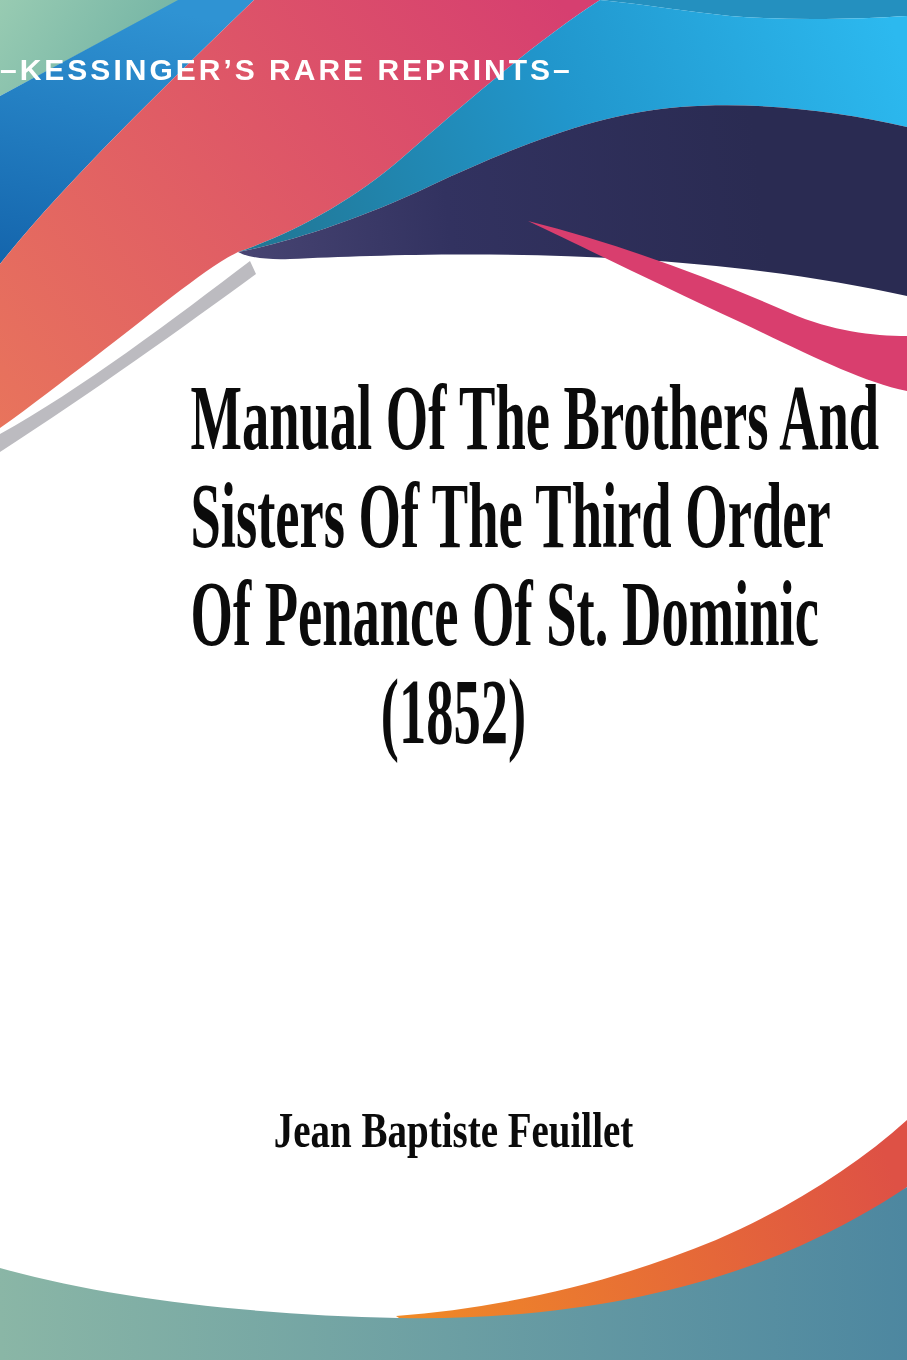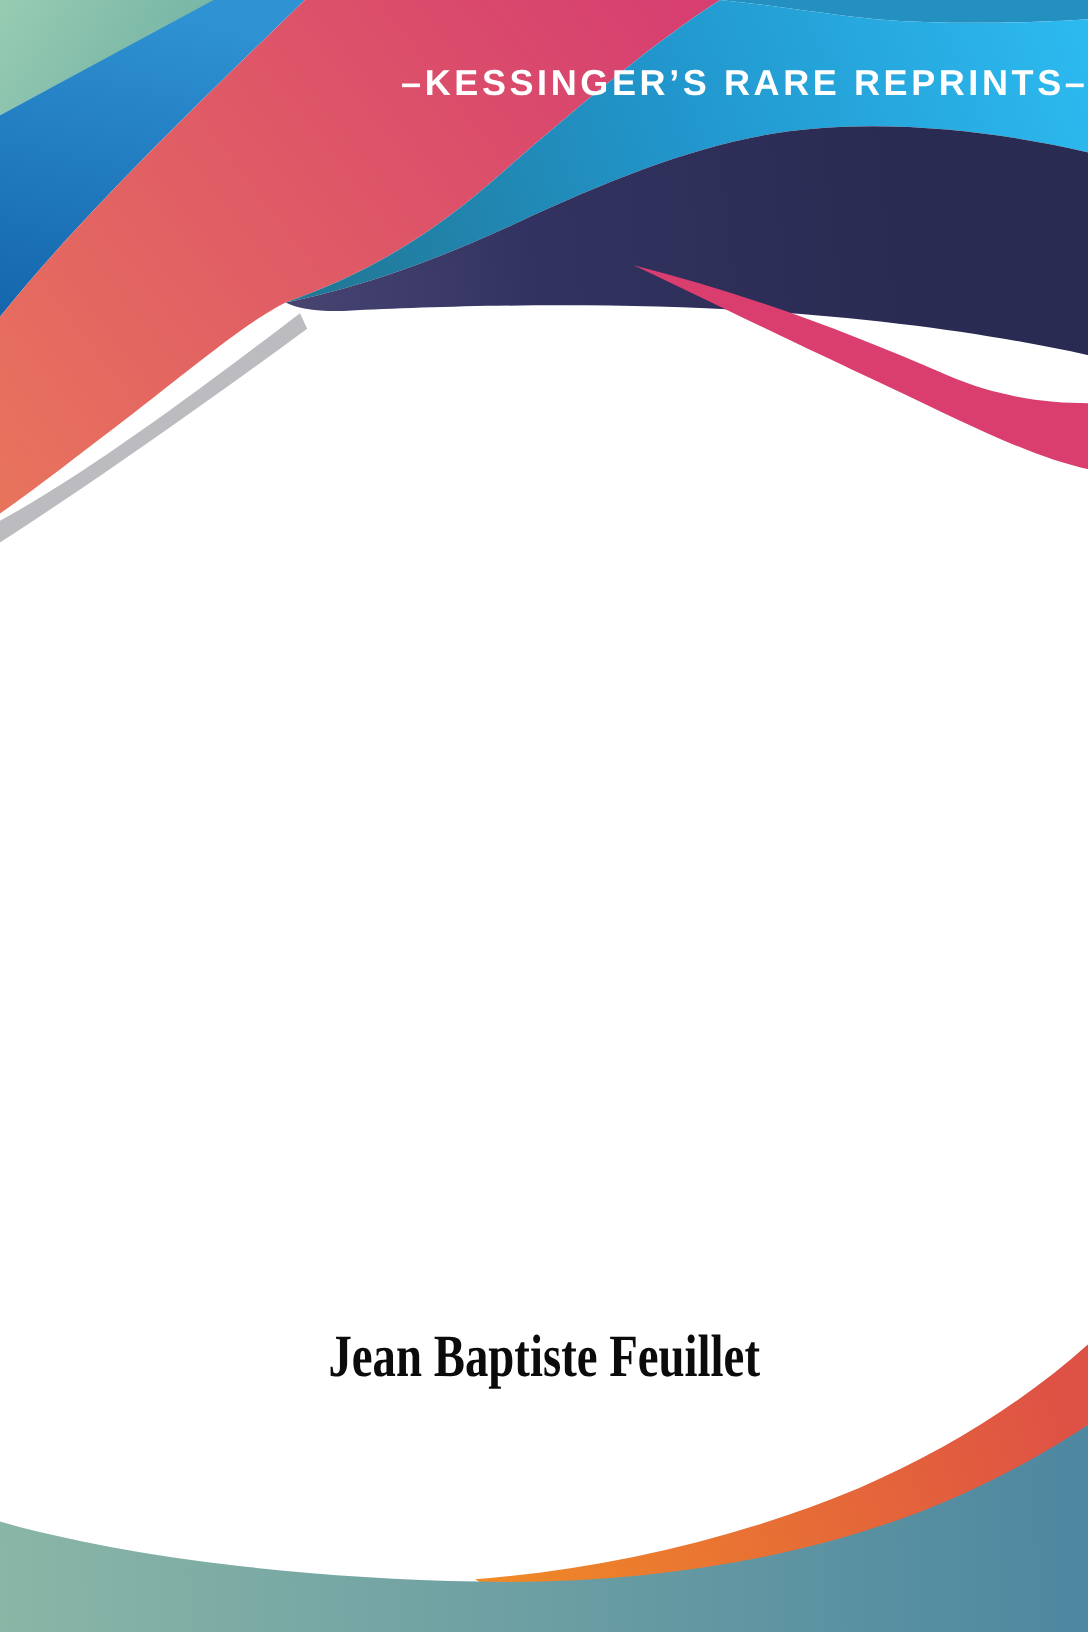--- a/index.html
+++ b/index.html
@@ -10,29 +10,28 @@
     overflow: hidden;
     font-family: "Liberation Serif", "DejaVu Serif", serif;
   }
   .cover { position: absolute; inset: 0; width: 907px; height: 1360px; }
   svg.deco { position: absolute; left: 0; display: block; }
   #top-deco { top: 0; }
   #bottom-deco { top: 1100px; }
 
   .banner {
     position: absolute; top: 52px; left: 0; right: 0;
-    text-align: right;
+    text-align: left;
     font-family: "Liberation Sans", "DejaVu Sans", sans-serif;
     font-weight: 700;
     font-size: 30px;
     line-height: 36px;
     letter-spacing: 3px;
     color: #ffffff;
     white-space: nowrap;
-    padding-left: 16px;
   }
 
   .title-block {
     position: absolute; top: 368px; left: 0; right: 0;
     text-align: center;
     color: #0b0b0b;
   }
   .title-line {
     font-weight: 700;
     font-size: 94px;
@@ -125,16 +124,22 @@
 
     <path fill="url(#gradOrange)" d="M396 216 C500 208, 610 184, 716 140 C790 108, 856 66, 907 20 L907 87
              C856 130, 790 170, 700 198 C610 222, 480 226, 402 220 Z"></path>
 
     <path fill="url(#gradTeal)" d="M0 168 C110 199, 255 215, 398 218 C550 221, 690 195, 800 146
              C840 128, 877 107, 907 87 L907 260 L0 260 Z"></path>
   </svg>
 
   <div class="banner">–KESSINGER’S RARE REPRINTS–</div>
 
+  <div class="title-block">
+    <div class="title-line">Manual Of The Brothers And</div>
+    <div class="title-line">Sisters Of The Third Order</div>
+    <div class="title-line">Of Penance Of St. Dominic</div>
+    <div class="title-line">(1852)</div>
+  </div>
 
   <div class="author">Jean Baptiste Feuillet</div>
 
 </div>
 
 </body></html>

